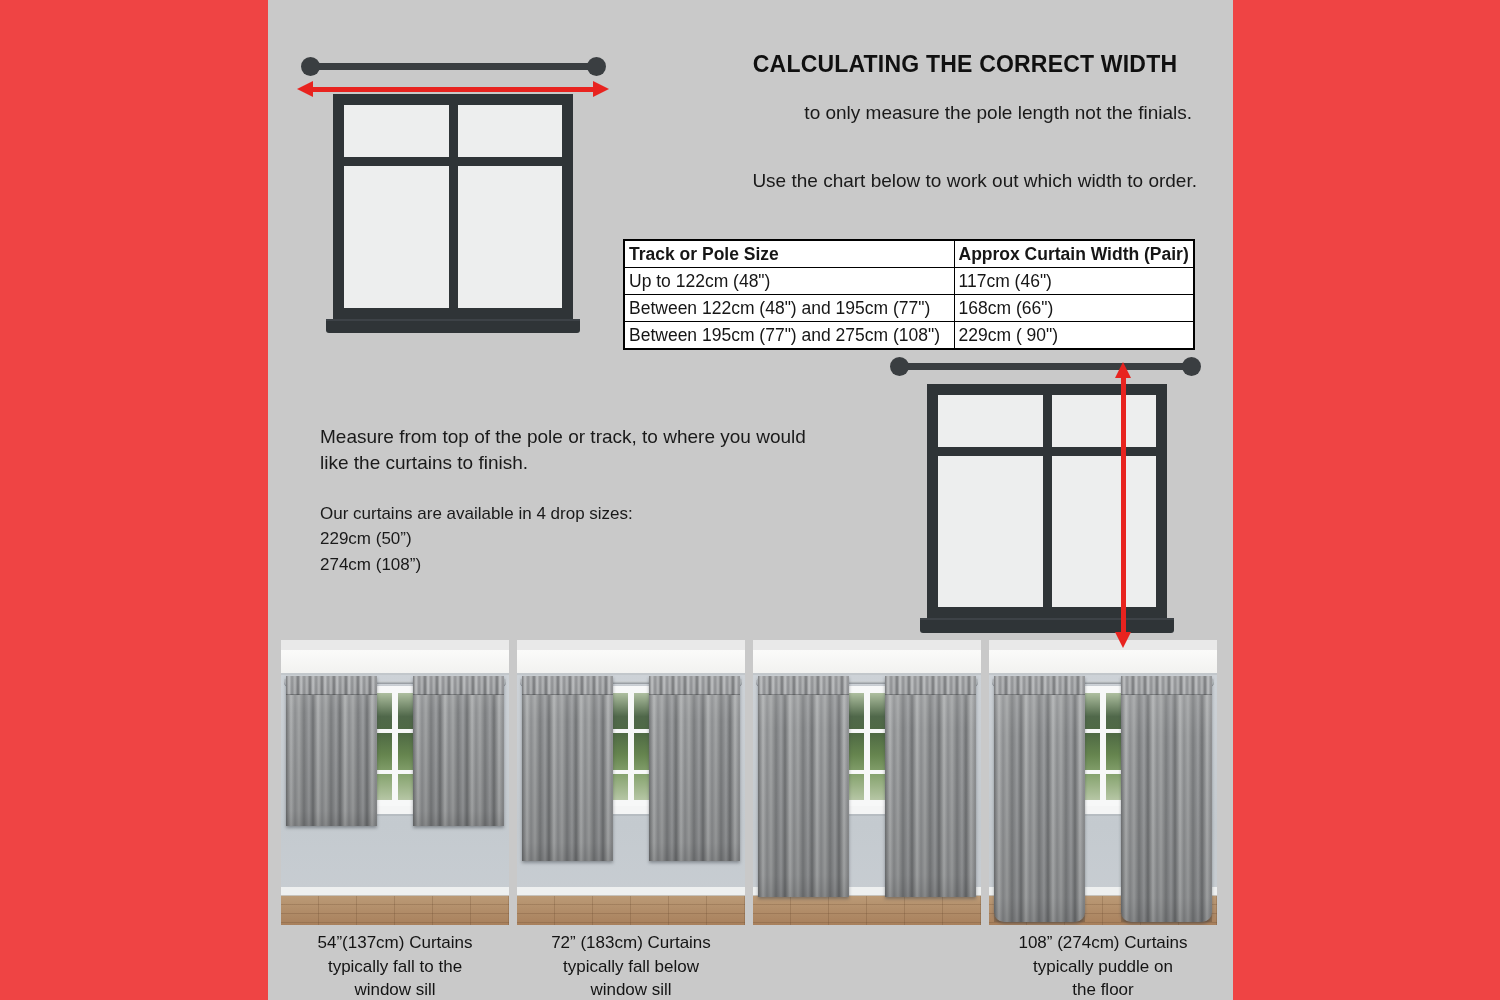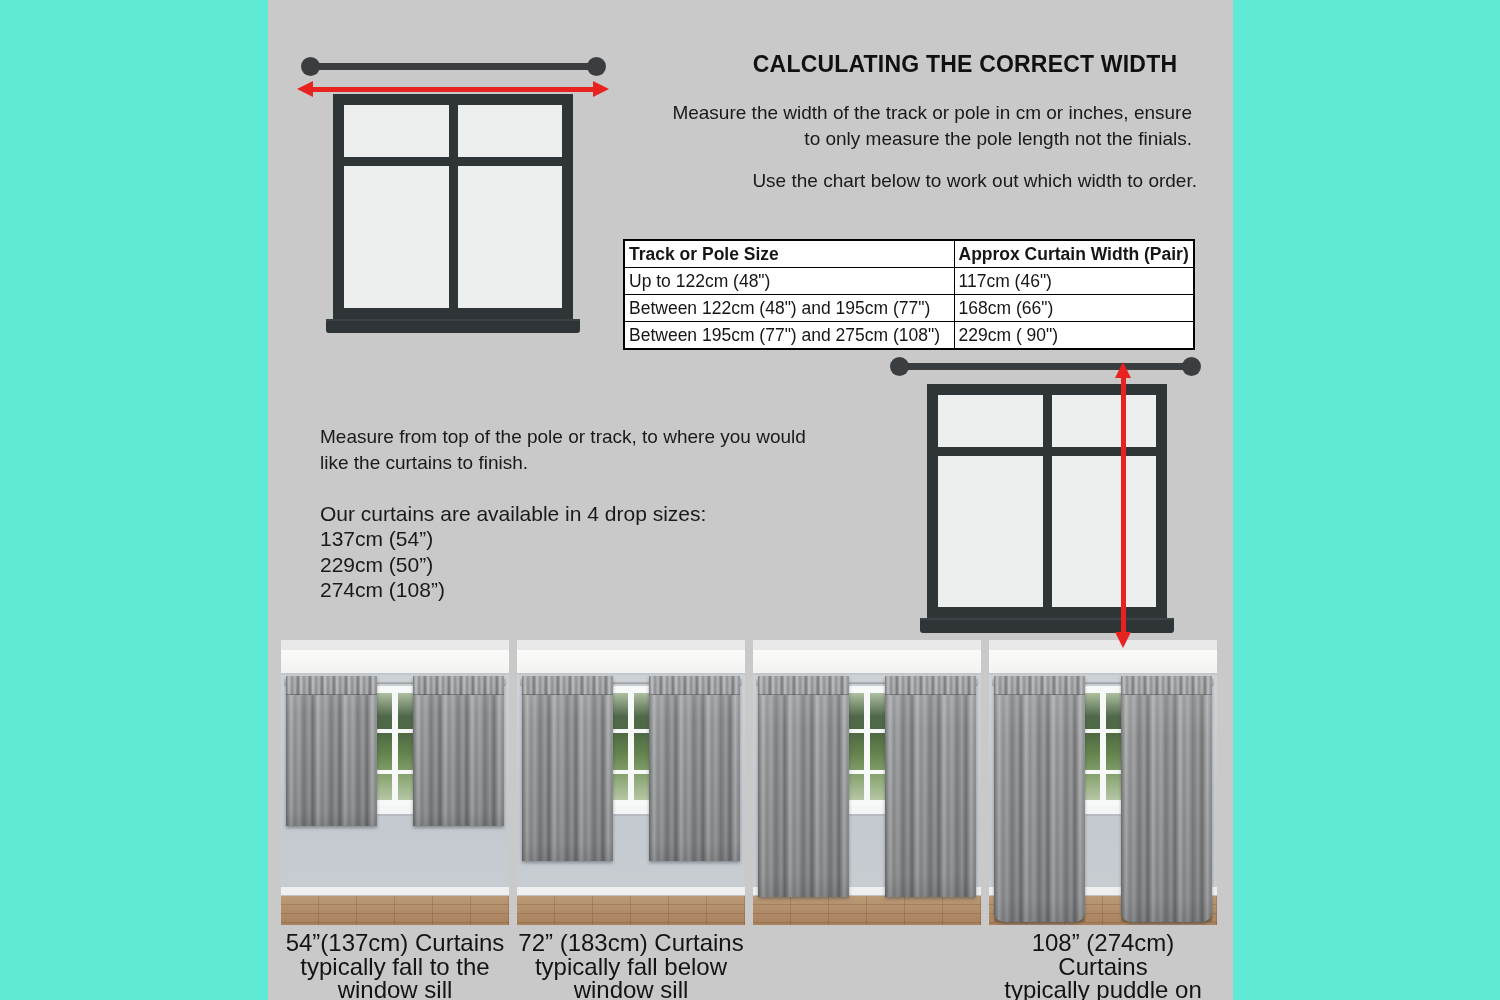--- a/index.html
+++ b/index.html
@@ -1,16 +1,16 @@
 <!DOCTYPE html>
 <html><head>
 <meta charset="utf-8">
 <style>
   html,body{margin:0;padding:0;background:#fff;}
-  .stage{position:relative;width:1500px;height:1000px;background:#5eead4;overflow:hidden;
+  .stage{position:relative;width:1500px;height:1000px;background:#ef4444;overflow:hidden;
          font-family:"Liberation Sans",sans-serif;color:#161616;}
   .abs{position:absolute;}
   .panel{left:268px;top:0;width:965px;height:1000px;background:#c9c9c9;}
 
   
   .dpole{height:19px;}
   .dpole .bar{position:absolute;left:9px;right:9px;top:6px;height:7px;background:#3a3e41;border-radius:3px;}
   .dpole .fin{position:absolute;top:0;width:19px;height:19px;border-radius:50%;background:#3a3e41;}
   .dpole .fin.l{left:0;} .dpole .fin.r{right:0;}
 
@@ -33,21 +33,21 @@
   .dwin .panes>div:nth-child(1){grid-area:1/1;}
   .dwin .panes>div:nth-child(2){grid-area:1/3;}
   .dwin .panes>div:nth-child(3){grid-area:3/1;}
   .dwin .panes>div:nth-child(4){grid-area:3/3;}
   .dsill{background:#2f3437;border-radius:0 0 3px 3px;box-shadow:inset 0 2px 0 #3d4247;}
 
   
   .h1{font-size:23px;font-weight:bold;color:#101010;letter-spacing:.2px;}
   .tc{text-align:center;} .tr{text-align:right;}
   .body{font-size:19px;line-height:26px;color:#1a1a1a;}
-  .list{font-size:21px;line-height:25.3px;color:#1a1a1a;}
+  .list{font-size:17px;line-height:25.3px;color:#1a1a1a;}
 
   
   .sizes-table{border-collapse:collapse;background:#fff;font-size:17.5px;border:2px solid #000;table-layout:fixed;}
   .sizes-table th,.sizes-table td{border:1px solid #000;padding:2px 4px;height:22px;text-align:left;white-space:nowrap;overflow:hidden;}
   .sizes-table th{font-weight:bold;}
   .c1{width:330px;} .c2{width:231px;}
 
   
   .photo{top:640px;width:228px;height:285px;background:#c7ccd2;overflow:hidden;z-index:1;}
   .photo .ceiling{position:absolute;left:0;right:0;top:0;height:10px;background:#e9e9e9;}
@@ -74,21 +74,21 @@
      background:linear-gradient(180deg,rgba(255,255,255,.16),rgba(255,255,255,0) 25%,rgba(0,0,0,.10) 90%,rgba(0,0,0,.18));}
   .curtain.cl{left:5px;} .curtain.cr{right:5px;}
   .p1 .curtain{height:150px;} .p2 .curtain{height:185px;}
   .p3 .curtain{height:221px;} .p4 .curtain{height:246px;border-radius:0 0 10px 10px;}
   .skirt{position:absolute;left:0;right:0;top:247px;height:8px;background:#eef0f0;border-bottom:1px solid #c6c2bb;}
   .floor{position:absolute;left:0;right:0;top:256px;height:29px;
      background:
        repeating-linear-gradient(90deg,rgba(92,62,36,0) 0 37px,rgba(92,62,36,.22) 37px 38px),
        repeating-linear-gradient(180deg,rgba(92,62,36,0) 0 8px,rgba(92,62,36,.22) 8px 9px),
        linear-gradient(180deg,#bb9a76,#a8805c);}
-  .caption{top:931px;width:228px;text-align:center;font-size:24px;line-height:23.5px;color:#141414;}
+  .caption{top:931px;width:228px;text-align:center;font-size:17px;line-height:23.5px;color:#141414;}
 </style>
 </head>
 <body>
 
 <div class="stage">
   <div class="abs panel"></div>
 
   <div class="abs dpole" style="left:301px;top:57px;width:305px;">
     <div class="bar"></div>
     <div class="fin l"></div>
@@ -104,21 +104,20 @@
         <div></div>
         <div></div>
         <div></div>
         <div></div>
       </div>
   </div>
   <div class="abs dsill" style="left:326px;top:319px;width:254px;height:14px;"></div>
 
   <div class="abs h1 tc" style="left:620px;top:51px;width:690px;">CALCULATING THE CORRECT WIDTH</div>
   <div class="abs body tr" style="left:620px;top:100px;width:572px;">
-    <div>Measure the width of the track or pole in cm or inches, ensure</div>
     <div>to only measure the pole length not the finials.</div>
   </div>
   <div class="abs body tr" style="left:620px;top:168px;width:577px;">Use the chart below to work out which width to order.</div>
 
   <table class="abs sizes-table" style="left:623px;top:239px;">
     <colgroup>
         <col class="c1">
         <col class="c2">
       </colgroup>
     <tbody>
@@ -160,21 +159,20 @@
     <div class="hd t"></div>
     <div class="hd b"></div>
   </div>
 
   <div class="abs body" style="left:320px;top:424px;width:560px;">
     <div>Measure from top of the pole or track, to where you would</div>
     <div>like the curtains to finish.</div>
   </div>
   <div class="abs list" style="left:320px;top:501px;width:480px;">
     <div>Our curtains are available in 4 drop sizes:</div>
-    <div>137cm (54”)</div>
     <div>229cm (50”)</div>
     <div>274cm (108”)</div>
   </div>
 
   <div class="abs photo p1" style="left:281px;">
     <div class="wallshade"></div>
     <div class="ceiling"></div>
     <div class="cornice"></div>
     <div class="pwindow">
       <div class="pw-inner"></div>

